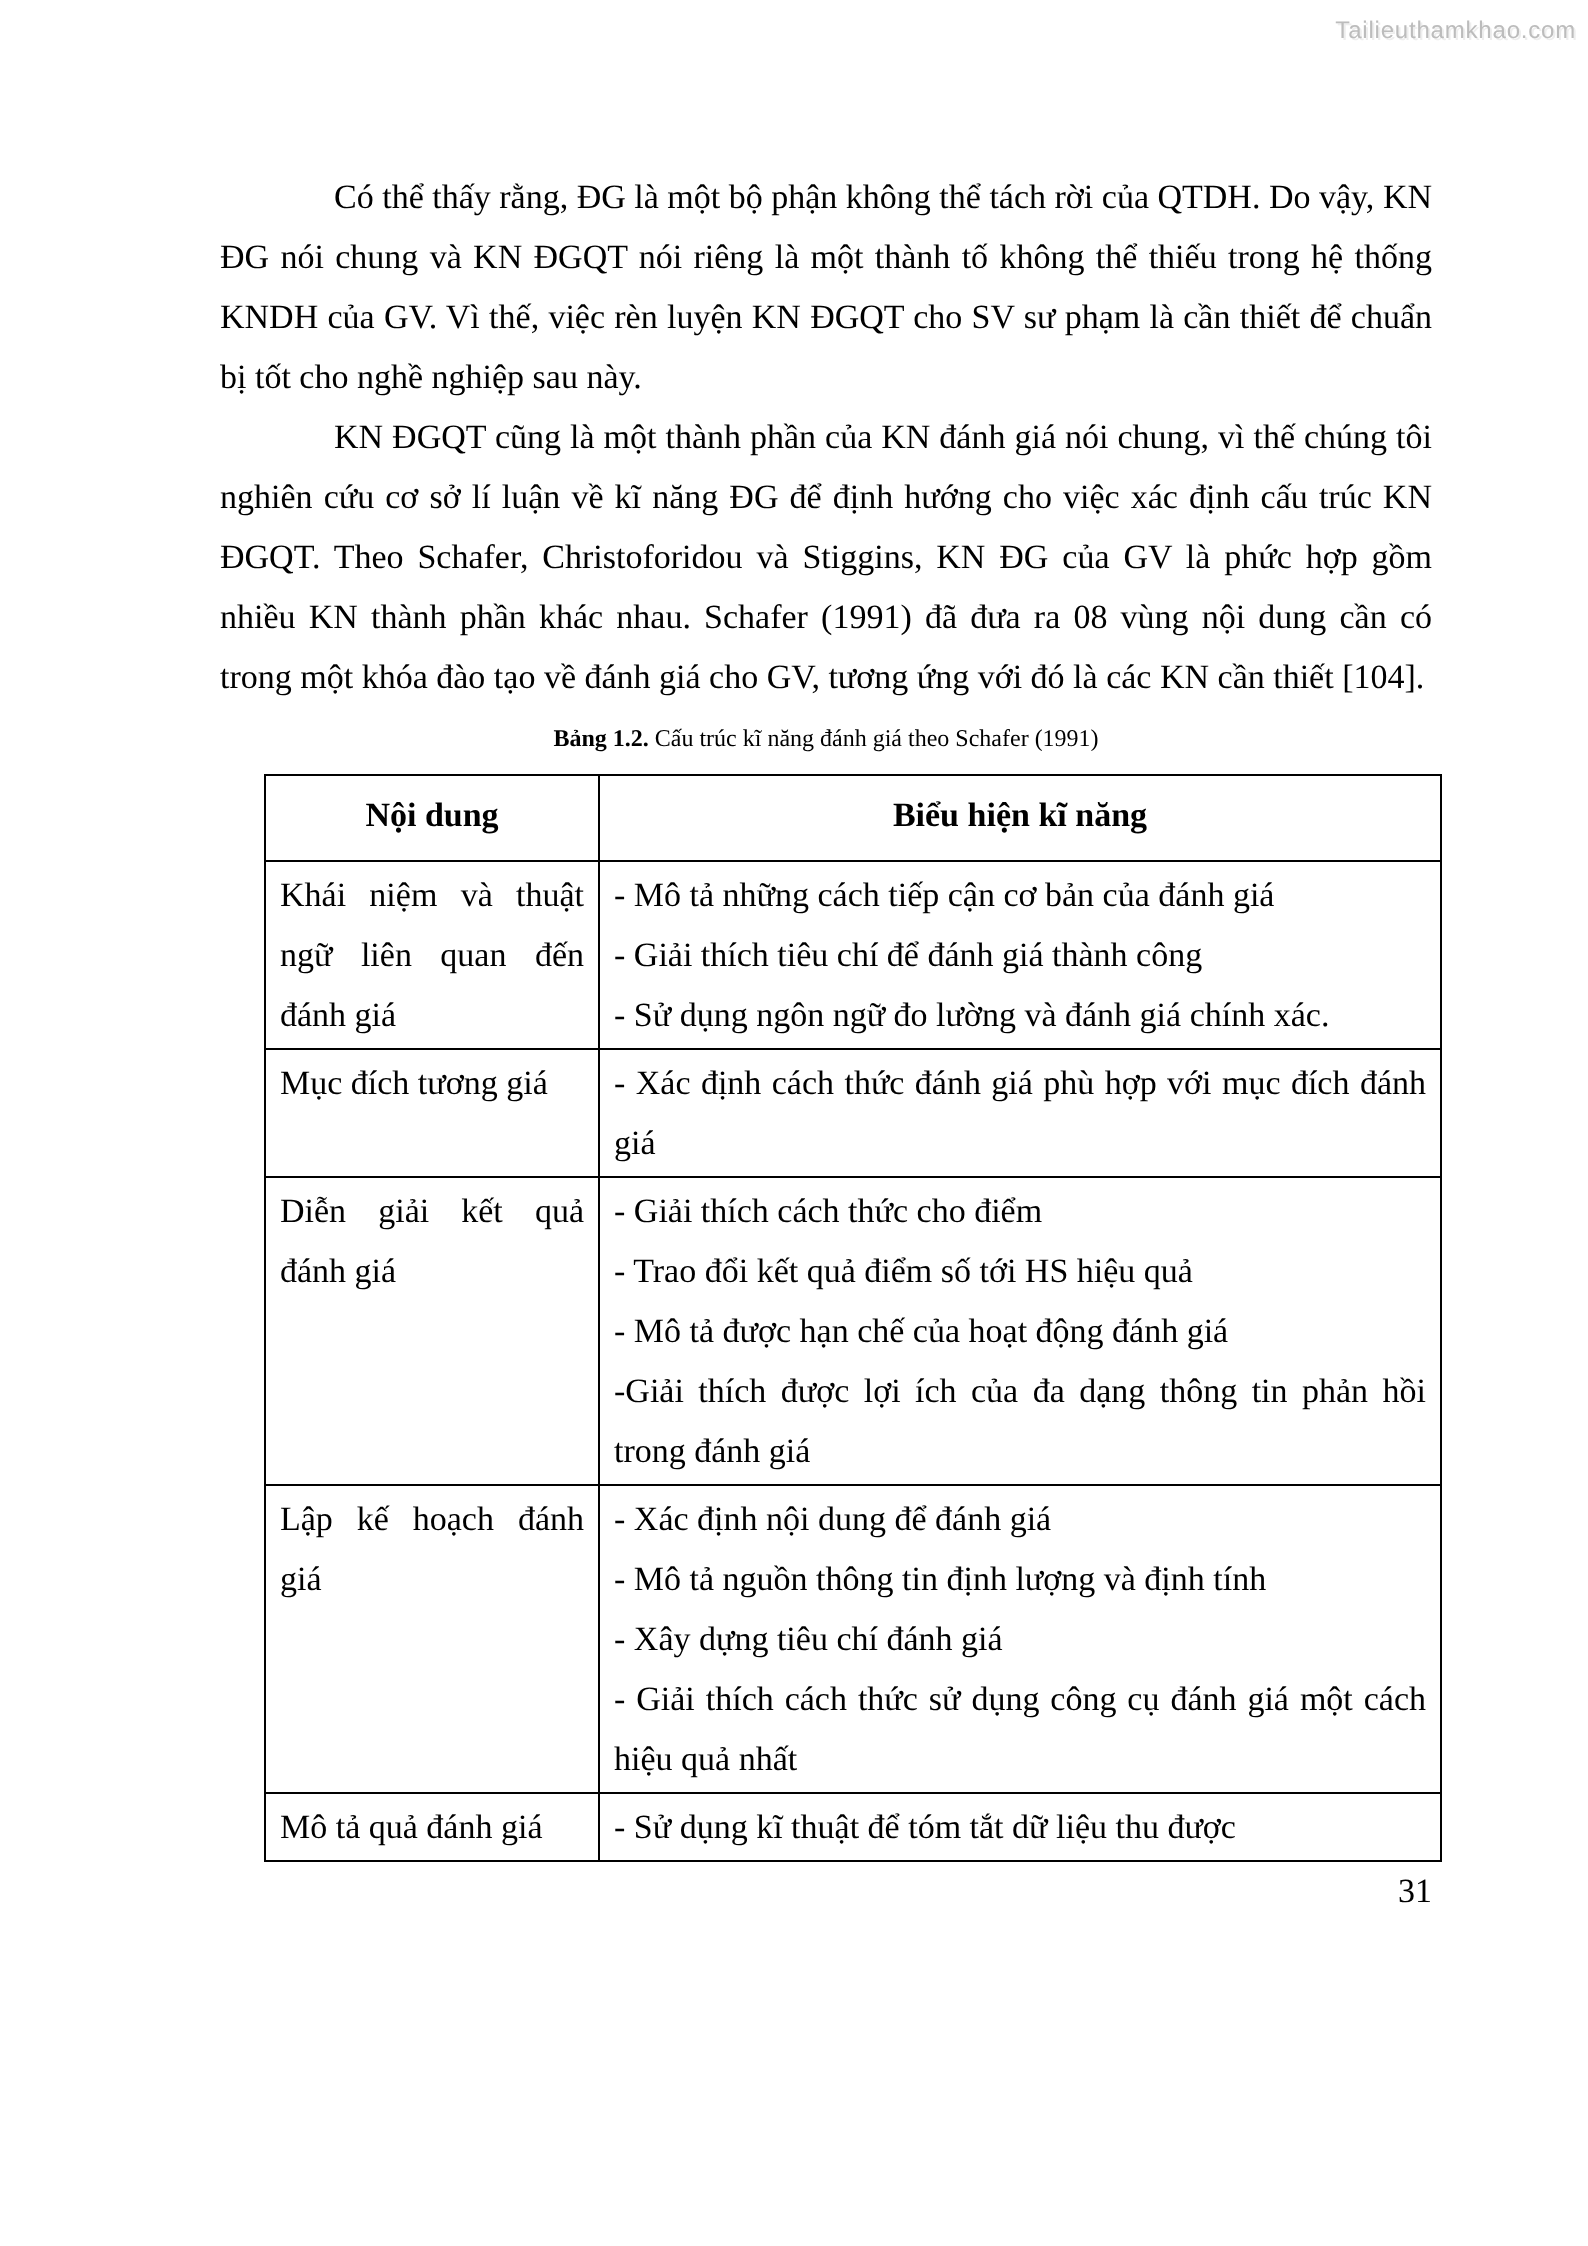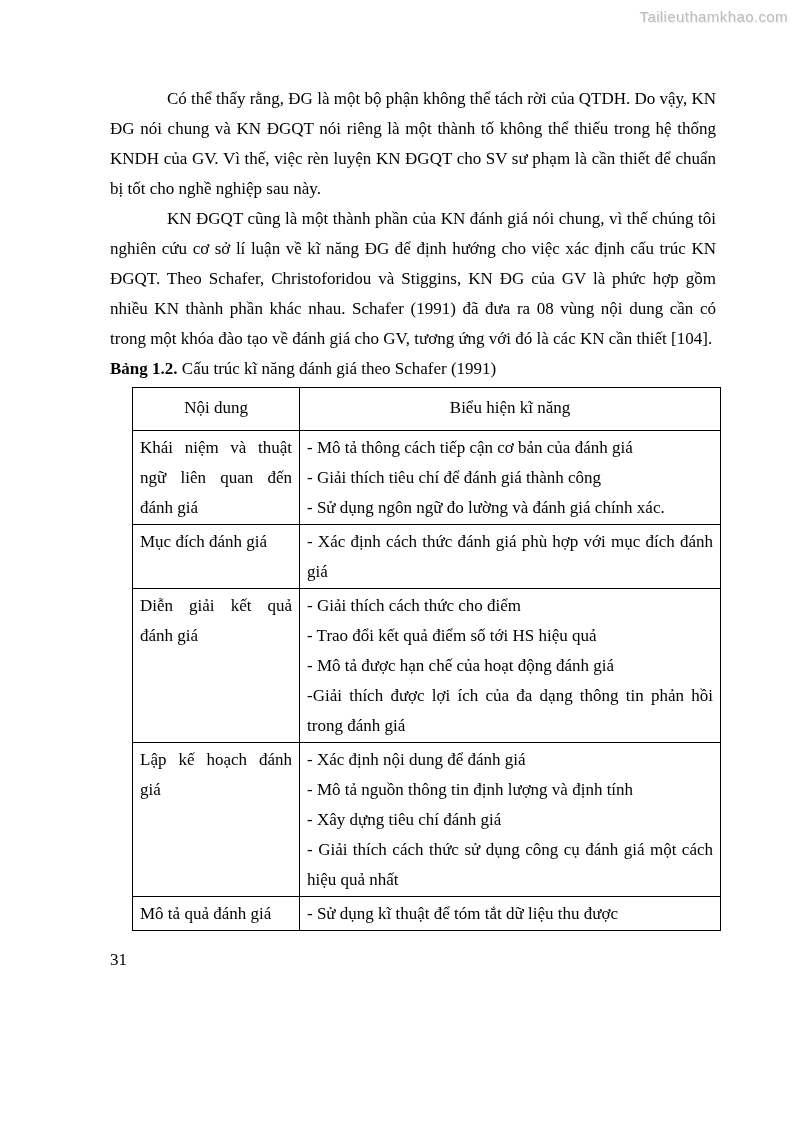--- a/index.html
+++ b/index.html
@@ -7,67 +7,66 @@
     position:relative;
     width:794px; height:1123px;
     background:#ffffff;
     font-family:"Liberation Serif", serif;
     color:#000;
     overflow:hidden;
   }
   .watermark {
     position:absolute; top:8px; right:6px;
     font-family:"Liberation Sans", sans-serif;
-    font-size:15px; color:#bcbcbc;
+    font-size:12px; color:#bcbcbc;
     letter-spacing:0.4px;
     text-shadow:1px 1px 0 #eeeeee;
   }
   .content {
     position:absolute; left:110px; top:84px; width:606px;
   }
   .para {
     margin:0;
     font-size:17px; line-height:30px;
     text-align:justify;
     text-indent:57px;
   }
   .heading {
     margin:0;
     font-size:17px; line-height:30px;
     font-weight:bold; font-style:italic;
   }
   .caption {
-    font-size:17px; line-height:30px;
-    text-align:left;
+    font-size:12px; line-height:30px;
+    text-align:center;
   }
   .cap-label { font-weight:bold; }
   table.skills {
     border-collapse:collapse;
     table-layout:fixed;
     margin-left:22px; margin-top:3px;
     width:588px;
   }
   table.skills col.c1 { width:167px; }
   table.skills col.c2 { width:421px; }
   table.skills th, table.skills td {
     border:1.5px solid #000;
     font-size:17px; line-height:30px;
     vertical-align:top;
   }
   table.skills th {
-    font-weight:normal; text-align:center;
+    font-weight:bold; text-align:center;
     padding:5px 4px 7px 4px;
   }
   table.skills td { padding:2px 7px 1px 7px; }
   td.td-l { text-align:justify;margin-top:19px; }
   .skill { text-align:justify; }
   .page-num {
-    margin-top:14px;
     font-size:17px; line-height:30px;
-    text-align:left;
+    text-align:right;
   }
 </style>
 </head>
 <body>
 
 <div class="page">
 
   <div class="watermark">Tailieuthamkhao.com</div>
 
   <div class="content">
@@ -87,27 +86,27 @@
       <thead>
         <tr>
           <th>Nội dung</th>
           <th>Biểu hiện kĩ năng</th>
         </tr>
       </thead>
       <tbody>
         <tr>
           <td class="td-l">Khái niệm và thuật ngữ liên quan đến đánh giá</td>
           <td class="td-r">
-            <div class="skill">- Mô tả thông cách tiếp cận cơ bản của đánh giá</div>
+            <div class="skill">- Mô tả những cách tiếp cận cơ bản của đánh giá</div>
             <div class="skill">- Giải thích tiêu chí để đánh giá thành công</div>
             <div class="skill">- Sử dụng ngôn ngữ đo lường và đánh giá chính xác.</div>
           </td>
         </tr>
         <tr>
-          <td class="td-l">Mục đích đánh giá</td>
+          <td class="td-l">Mục đích tương giá</td>
           <td class="td-r">
             <div class="skill">- Xác định cách thức đánh giá phù hợp với mục đích đánh giá</div>
           </td>
         </tr>
         <tr>
           <td class="td-l">Diễn giải kết quả đánh giá</td>
           <td class="td-r">
             <div class="skill">- Giải thích cách thức cho điểm</div>
             <div class="skill">- Trao đổi kết quả điểm số tới HS hiệu quả</div>
             <div class="skill">- Mô tả được hạn chế của hoạt động đánh giá</div>

